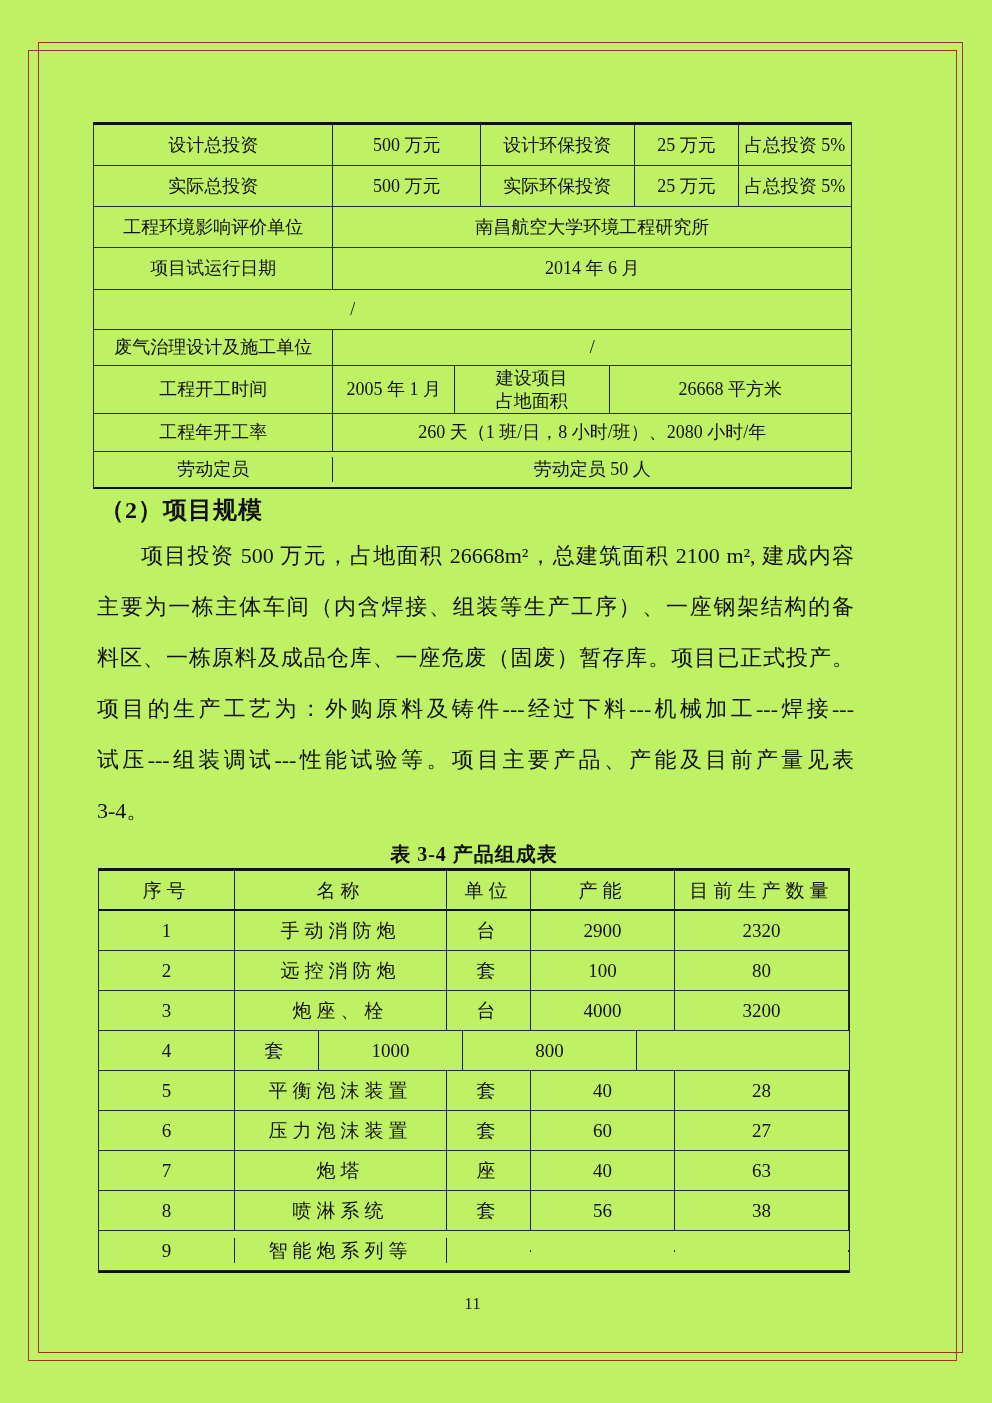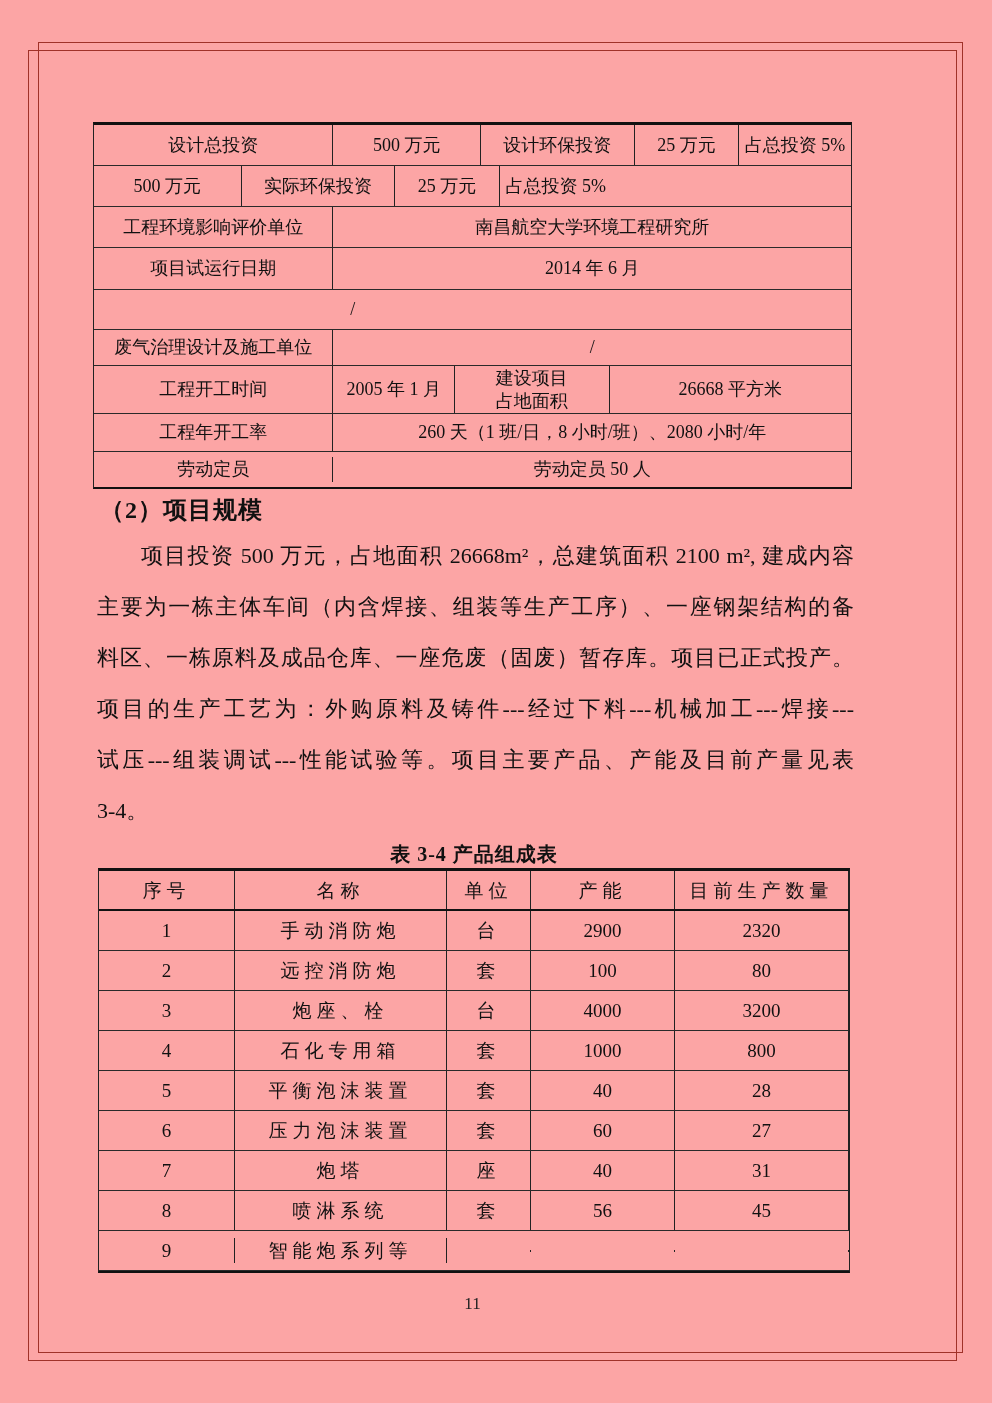--- a/index.html
+++ b/index.html
@@ -1,19 +1,19 @@
 <!DOCTYPE html>
 <html><head>
 <meta charset="utf-8">
 <style>
   * { margin:0; padding:0; box-sizing:border-box; }
   html,body { background:#ffffff; }
   body { width:992px; height:1403px; position:relative; overflow:hidden;
          font-family:"Liberation Serif","DejaVu Serif",serif; color:#111; }
-  .page { position:absolute; inset:0; background:#fca5a5; }
+  .page { position:absolute; inset:0; background:#bef264; }
 
   
   .frame { position:absolute; border:1px solid #a03229; background:transparent; }
   .frame-a { left:28px; top:50px; width:929px; height:1311px; }
   .frame-b { left:38px; top:42px; width:925px; height:1311px; }
 
   
   .dtable { position:absolute; border-left:1px solid #222; border-right:1px solid #222;
             border-top:3px solid #111; border-bottom:2.5px solid #111; }
   .trow { display:flex; border-bottom:1.5px solid #2a2a2a; }
@@ -56,20 +56,21 @@
 
   <div class="dtable overview">
       <div class="trow" style="height: 41px;">
         <div class="tcell" style="width: 31.62%;">设计总投资</div>
         <div class="tcell" style="width: 19.5%;">500 万元</div>
         <div class="tcell" style="width: 20.29%;">设计环保投资</div>
         <div class="tcell" style="width: 13.83%;">25 万元</div>
         <div class="tcell" style="width: 14.76%;">占总投资 5%</div>
       </div>
       <div class="trow" style="height: 41px;">
+        <div class="tcell" style="width: 31.62%;">实际总投资</div>
         <div class="tcell" style="width: 19.5%;">500 万元</div>
         <div class="tcell" style="width: 20.29%;">实际环保投资</div>
         <div class="tcell" style="width: 13.83%;">25 万元</div>
         <div class="tcell" style="width: 14.76%;">占总投资 5%</div>
       </div>
       <div class="trow" style="height: 41px;">
         <div class="tcell" style="width: 31.62%;">工程环境影响评价单位</div>
         <div class="tcell" style="width: 68.38%;">南昌航空大学环境工程研究所</div>
       </div>
       <div class="trow" style="height: 42px;">
@@ -137,21 +138,20 @@
       </div>
       <div class="trow">
         <div class="tcell" style="width: 18.13%;">3</div>
         <div class="tcell sp" style="width: 28.27%;">炮座、栓</div>
         <div class="tcell sp" style="width: 11.2%;">台</div>
         <div class="tcell" style="width: 19.2%;">4000</div>
         <div class="tcell" style="width: 23.2%;">3200</div>
       </div>
       <div class="trow">
         <div class="tcell" style="width: 18.13%;">4</div>
-        <div class="tcell sp" style="width: 28.27%;">石化专用箱</div>
         <div class="tcell sp" style="width: 11.2%;">套</div>
         <div class="tcell" style="width: 19.2%;">1000</div>
         <div class="tcell" style="width: 23.2%;">800</div>
       </div>
       <div class="trow">
         <div class="tcell" style="width: 18.13%;">5</div>
         <div class="tcell sp" style="width: 28.27%;">平衡泡沫装置</div>
         <div class="tcell sp" style="width: 11.2%;">套</div>
         <div class="tcell" style="width: 19.2%;">40</div>
         <div class="tcell" style="width: 23.2%;">28</div>
@@ -161,28 +161,28 @@
         <div class="tcell sp" style="width: 28.27%;">压力泡沫装置</div>
         <div class="tcell sp" style="width: 11.2%;">套</div>
         <div class="tcell" style="width: 19.2%;">60</div>
         <div class="tcell" style="width: 23.2%;">27</div>
       </div>
       <div class="trow">
         <div class="tcell" style="width: 18.13%;">7</div>
         <div class="tcell sp" style="width: 28.27%;">炮塔</div>
         <div class="tcell sp" style="width: 11.2%;">座</div>
         <div class="tcell" style="width: 19.2%;">40</div>
-        <div class="tcell" style="width: 23.2%;">31</div>
+        <div class="tcell" style="width: 23.2%;">63</div>
       </div>
       <div class="trow">
         <div class="tcell" style="width: 18.13%;">8</div>
         <div class="tcell sp" style="width: 28.27%;">喷淋系统</div>
         <div class="tcell sp" style="width: 11.2%;">套</div>
         <div class="tcell" style="width: 19.2%;">56</div>
-        <div class="tcell" style="width: 23.2%;">45</div>
+        <div class="tcell" style="width: 23.2%;">38</div>
       </div>
       <div class="trow">
         <div class="tcell" style="width: 18.13%;">9</div>
         <div class="tcell sp" style="width: 28.27%;">智能炮系列等</div>
         <div class="tcell sp" style="width: 11.2%;"></div>
         <div class="tcell" style="width: 19.2%;"></div>
         <div class="tcell" style="width: 23.2%;"></div>
       </div>
     </div>
 

